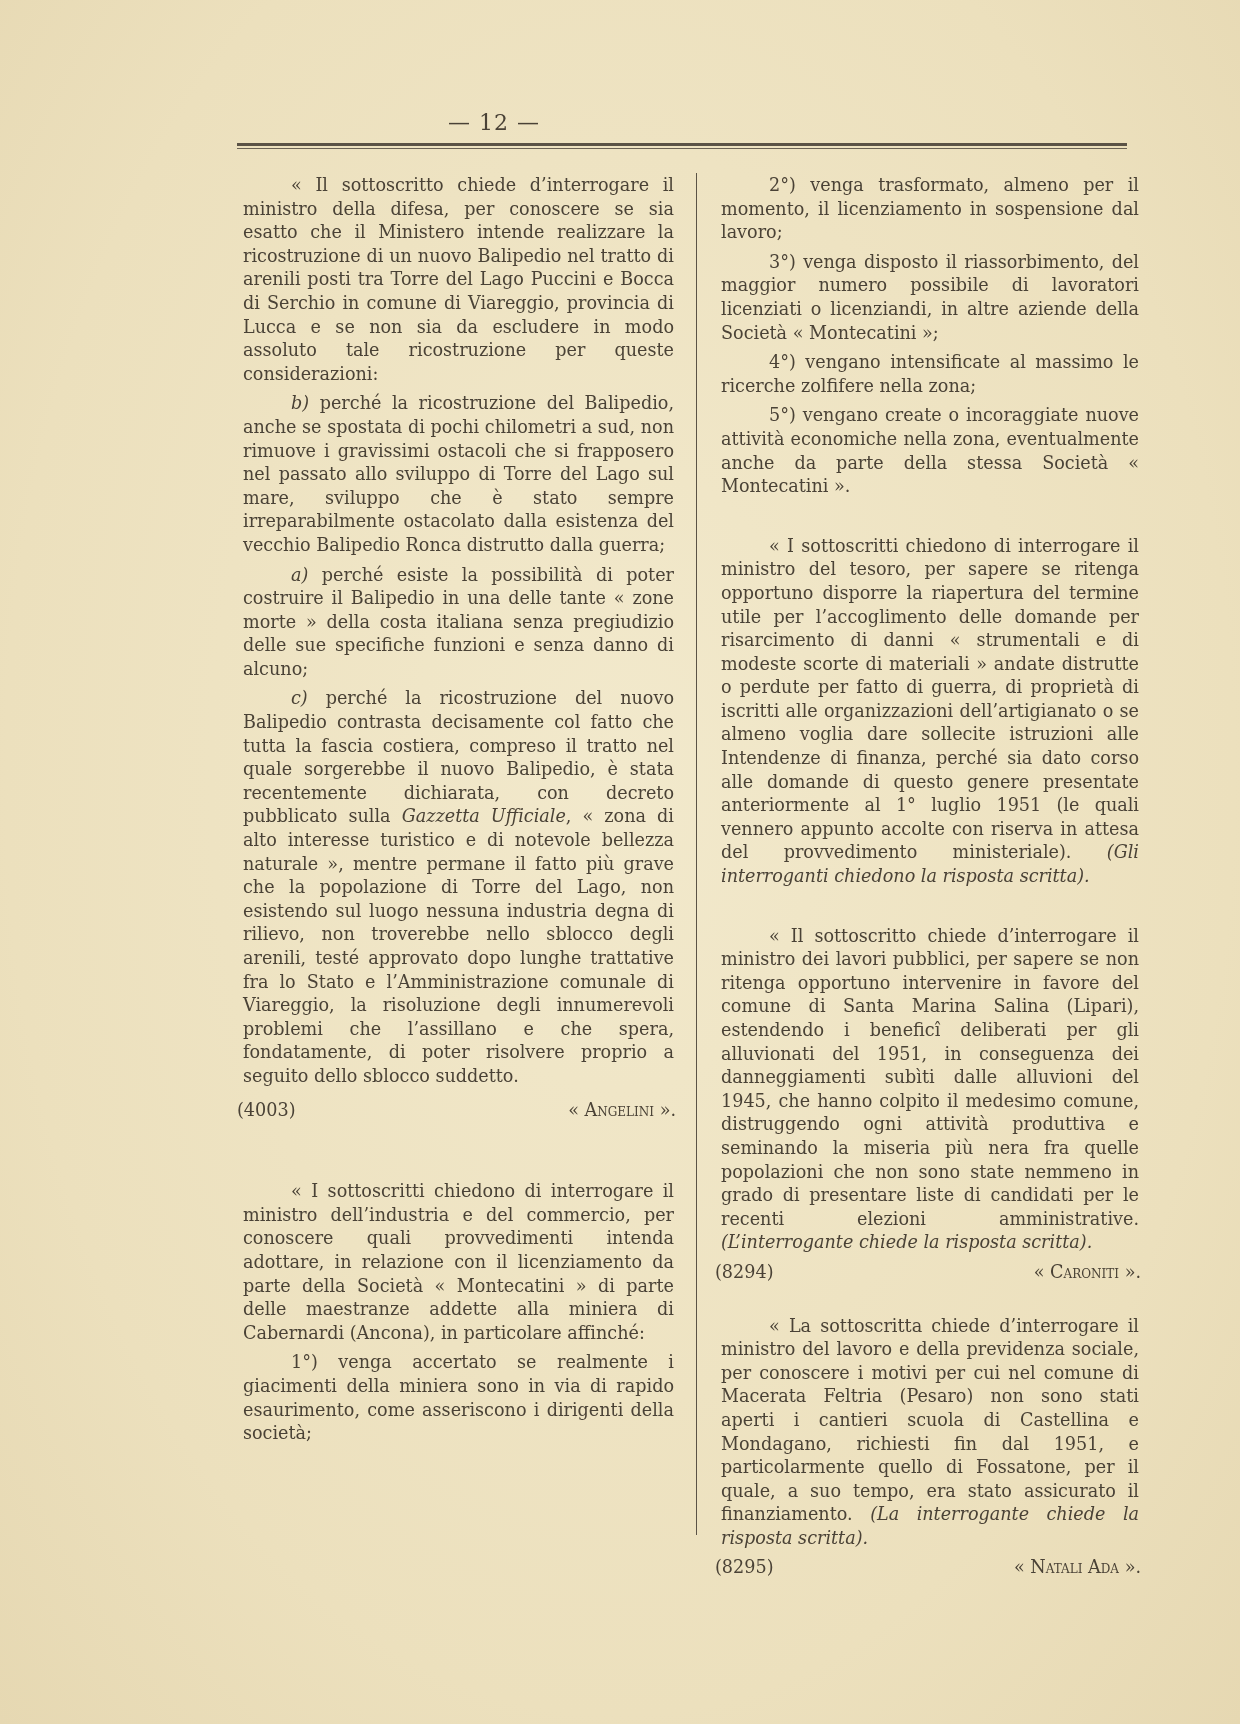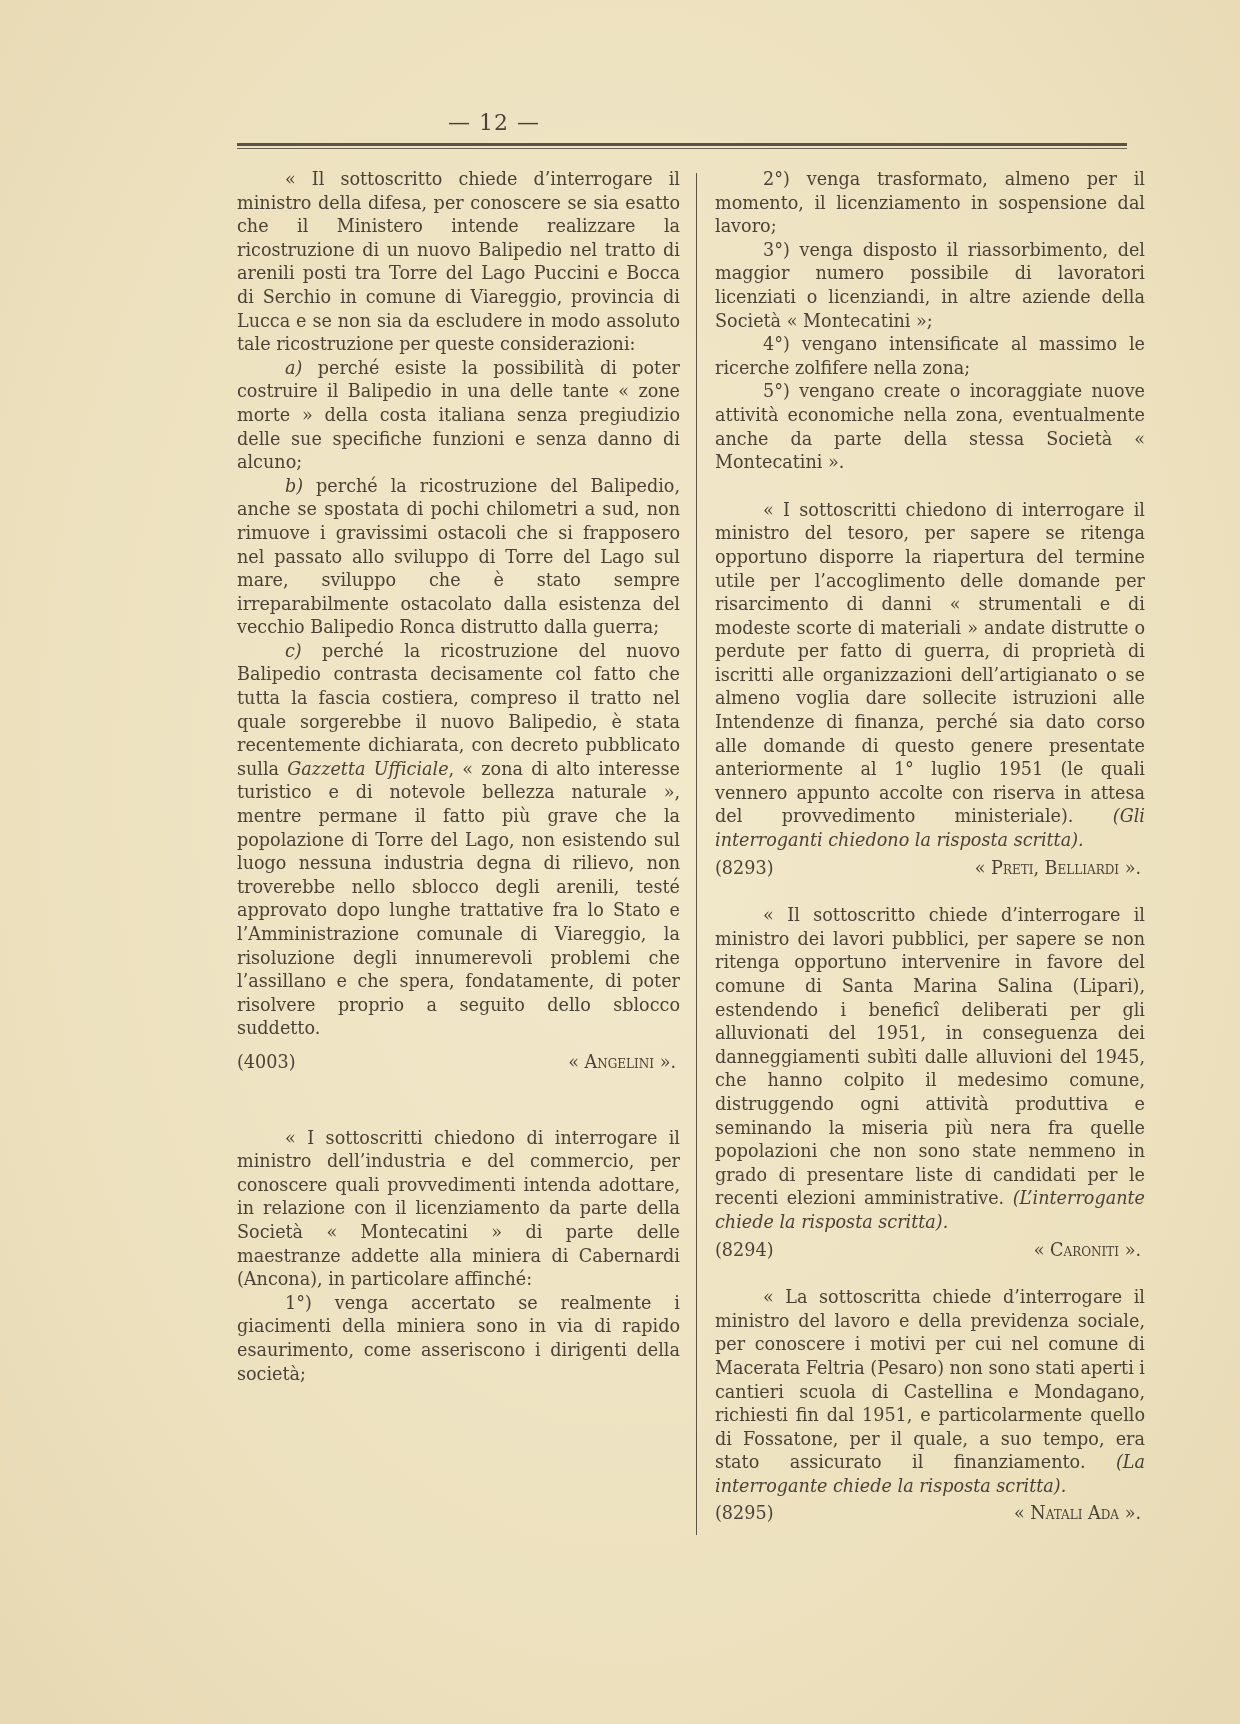--- a/index.html
+++ b/index.html
@@ -24,21 +24,21 @@
       position: absolute; top: 168px; width: 443px;
       font-size: 17.6px; line-height: 23.6px; text-align: justify;
       hyphens: manual;
     }
     .col-left { left: 237px; }
     .col-right { left: 715px; width: 430px; }
     .divider {
       position: absolute; left: 696px; top: 173px; height: 1362px;
       border-left: 1.5px solid #5b5346;
     }
-    p { margin: 0; text-indent: 48px; }
+    p { margin: 6px; text-indent: 48px; }
     p.item { text-indent: 48px; }
     .sig {
       display: flex; justify-content: space-between; margin: 4px 0 0 0;
       text-indent: 0;
     }
     .sig .num { }
     .sig .names { font-variant: small-caps; padding-right: 4px; }
     .gap { height: 52px; }
     .gap-sm { height: 24px; }
     em { font-style: italic; }
@@ -47,22 +47,22 @@
 </head>
 <body>
 
 <div class="page-number">— 12 —</div>
 <div class="rule"></div>
 <div class="divider"></div>
 
 <div class="column col-left">
   <div>
     <p>« Il sottoscritto chiede d’interrogare il ministro della difesa, per conoscere se sia esatto che il Ministero intende realizzare la ricostruzione di un nuovo Balipedio nel tratto di arenili posti tra Torre del Lago Puccini e Bocca di Serchio in comune di Viareggio, provincia di Lucca e se non sia da escludere in modo assoluto tale ricostruzione per queste considerazioni:</p>
+    <p class="item"><span class="lbl">b)</span><span> perché la ricostruzione del Balipedio, anche se spostata di pochi chilometri a sud, non rimuove i gravissimi ostacoli che si frapposero nel passato allo sviluppo di Torre del Lago sul mare, sviluppo che è stato sempre irreparabilmente ostacolato dalla esistenza del vecchio Balipedio Ronca distrutto dalla guerra;</span></p>
     <p class="item"><span class="lbl">a)</span><span> perché esiste la possibilità di poter costruire il Balipedio in una delle tante « zone morte » della costa italiana senza pregiudizio delle sue specifiche funzioni e senza danno di alcuno;</span></p>
-    <p class="item"><span class="lbl">b)</span><span> perché la ricostruzione del Balipedio, anche se spostata di pochi chilometri a sud, non rimuove i gravissimi ostacoli che si frapposero nel passato allo sviluppo di Torre del Lago sul mare, sviluppo che è stato sempre irreparabilmente ostacolato dalla esistenza del vecchio Balipedio Ronca distrutto dalla guerra;</span></p>
     <p class="item"><span class="lbl">c)</span><span> perché la ricostruzione del nuovo Balipedio contrasta decisamente col fatto che tutta la fascia costiera, compreso il tratto nel quale sorgerebbe il nuovo Balipedio, è stata recentemente dichiarata, con decreto pubblicato sulla </span><em>Gazzetta Ufficiale</em><span>, « zona di alto interesse turistico e di notevole bellezza naturale », mentre permane il fatto più grave che la popolazione di Torre del Lago, non esistendo sul luogo nessuna industria degna di rilievo, non troverebbe nello sblocco degli arenili, testé approvato dopo lunghe trattative fra lo Stato e l’Amministrazione comunale di Viareggio, la risoluzione degli innumerevoli problemi che l’assillano e che spera, fondatamente, di poter risolvere proprio a seguito dello sblocco suddetto.</span></p>
     <div class="sig" style="margin-top:10px">
       <span class="num">(4003)</span>
       <span class="names">« Angelini ».</span>
     </div>
   </div>
   <div class="gap"></div>
   <div>
     <p>« I sottoscritti chiedono di interrogare il ministro dell’industria e del commercio, per conoscere quali provvedimenti intenda adottare, in relazione con il licenziamento da parte della Società « Montecatini » di parte delle maestranze addette alla miniera di Cabernardi (Ancona), in particolare affinché:</p>
     <p class="item">1°) venga accertato se realmente i giacimenti della miniera sono in via di rapido esaurimento, come asseriscono i dirigenti della società;</p>
@@ -72,24 +72,20 @@
 <div class="column col-right">
   <div>
     <p class="item">2°) venga trasformato, almeno per il momento, il licenziamento in sospensione dal lavoro;</p>
     <p class="item">3°) venga disposto il riassorbimento, del maggior numero possibile di lavoratori licenziati o licenziandi, in altre aziende della Società « Montecatini »;</p>
     <p class="item">4°) vengano intensificate al massimo le ricerche zolfifere nella zona;</p>
     <p class="item">5°) vengano create o incoraggiate nuove attività economiche nella zona, eventualmente anche da parte della stessa Società « Montecatini ».</p>
   </div>
   <div class="gap-sm"></div>
   <div>
     <p><span>« I sottoscritti chiedono di interrogare il ministro del tesoro, per sapere se ritenga opportuno disporre la riapertura del termine utile per l’accoglimento delle domande per risarcimento di danni « strumentali e di modeste scorte di materiali » andate distrutte o perdute per fatto di guerra, di proprietà di iscritti alle organizzazioni dell’artigianato o se almeno voglia dare sollecite istruzioni alle Intendenze di finanza, perché sia dato corso alle domande di questo genere presentate anteriormente al 1° luglio 1951 (le quali vennero appunto accolte con riserva in attesa del provvedimento ministeriale). </span><em>(Gli interroganti chiedono la risposta scritta).</em></p>
-    <div class="sig">
-      <span class="num">(8293)</span>
-      <span class="names">« Preti, Belliardi ».</span>
-    </div>
   </div>
   <div class="gap-sm"></div>
   <div>
     <p><span>« Il sottoscritto chiede d’interrogare il ministro dei lavori pubblici, per sapere se non ritenga opportuno intervenire in favore del comune di Santa Marina Salina (Lipari), estendendo i beneficî deliberati per gli alluvionati del 1951, in conseguenza dei danneggiamenti subìti dalle alluvioni del 1945, che hanno colpito il medesimo comune, distruggendo ogni attività produttiva e seminando la miseria più nera fra quelle popolazioni che non sono state nemmeno in grado di presentare liste di candidati per le recenti elezioni amministrative. </span><em>(L’interrogante chiede la risposta scritta).</em></p>
     <div class="sig">
       <span class="num">(8294)</span>
       <span class="names">« Caroniti ».</span>
     </div>
   </div>
   <div class="gap-sm"></div>

